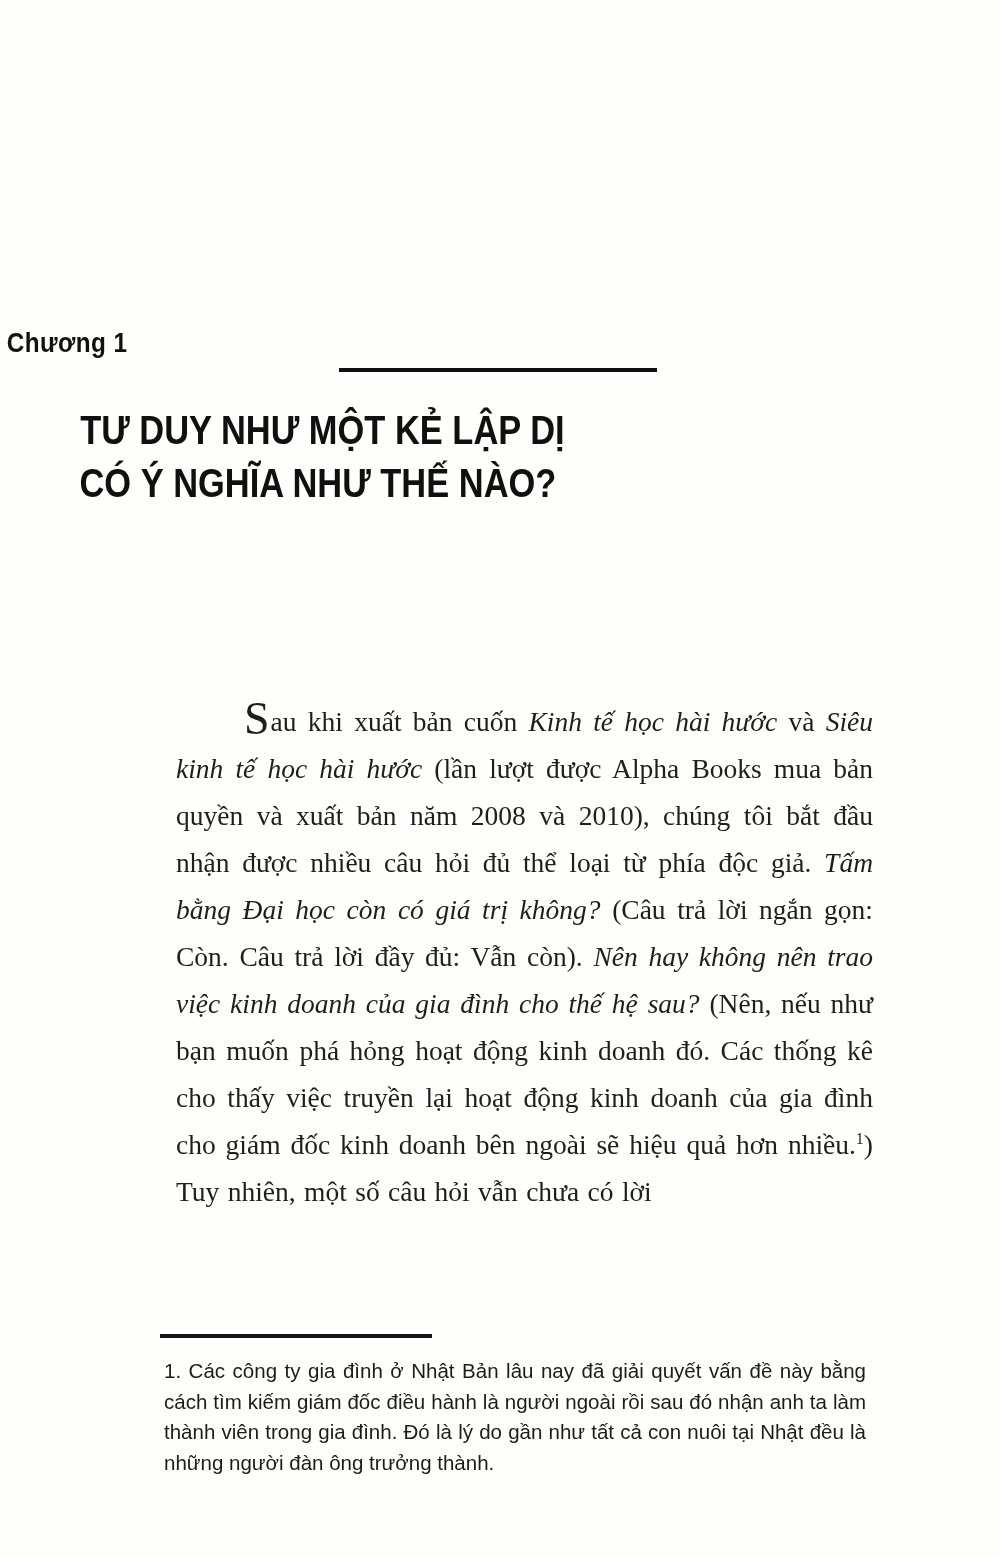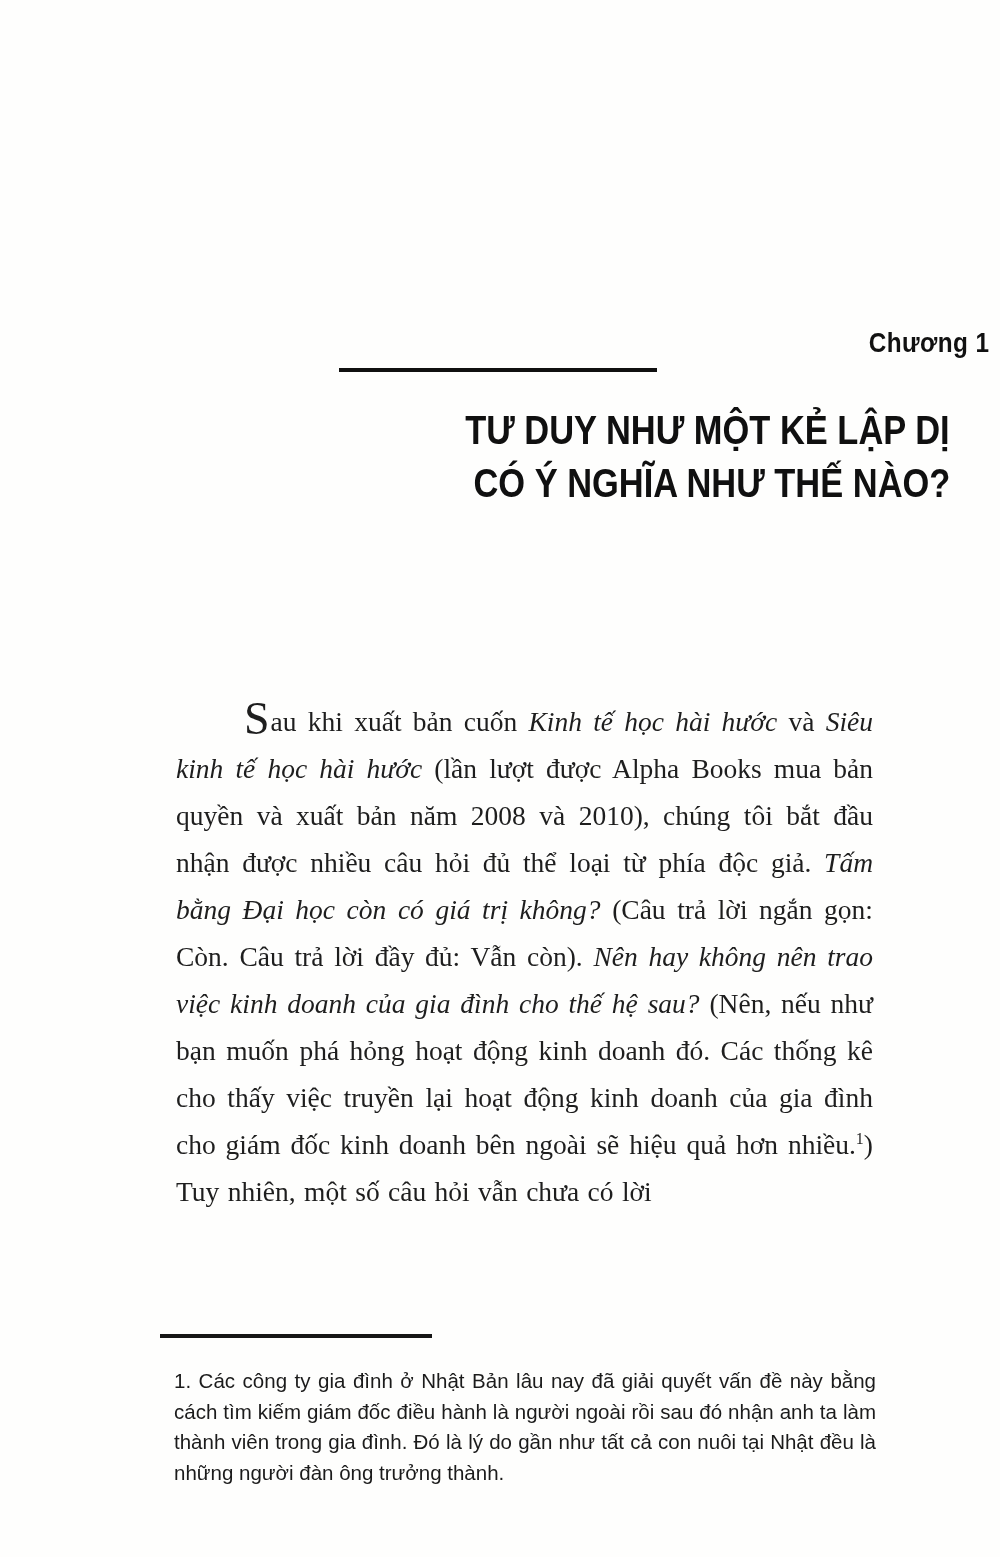--- a/index.html
+++ b/index.html
@@ -16,21 +16,21 @@
     font-family: "Liberation Serif", serif;
     color: #1c1c1c;
   }
 
   
   .chapter-head {
     position: absolute;
     top: 328px;
     left: 0;
     width: 996px;
-    text-align: right;
+    text-align: left;
   }
   .chapter-label {
     font-family: "Liberation Sans", sans-serif;
     font-weight: 700;
     font-size: 27px;
     letter-spacing: 0.5px;
     color: #111;
   }
   .chapter-label .condense {
     display: inline-block;
@@ -44,20 +44,21 @@
     background: #101010;
   }
   .chapter-title {
     margin: 32px 0 0 0;
     font-family: "Liberation Sans", sans-serif;
     font-weight: 700;
     font-size: 41px;
     line-height: 53px;
     color: #101010;
     letter-spacing: 0px;
+    padding-left: 34px;
   }
   .chapter-title .condense {
     display: inline-block;
     transform: scaleX(0.84);
     transform-origin: 50% 50%;
     white-space: nowrap;
   }
 
   
   .body-paragraph {
@@ -95,21 +96,21 @@
     left: 160px;
     width: 272px;
     height: 4px;
     background: #161616;
   }
   .footnote {
     position: absolute;
     top: 1352px;
     left: 160px;
     width: 702px;
-    margin: 14px;
+    margin: 4px;
     font-family: "Liberation Sans", sans-serif;
     font-size: 20.5px;
     line-height: 30.5px;
     text-align: justify;
     color: #1b1b1b;
   }
 </style>
 </head>
 <body>
 

